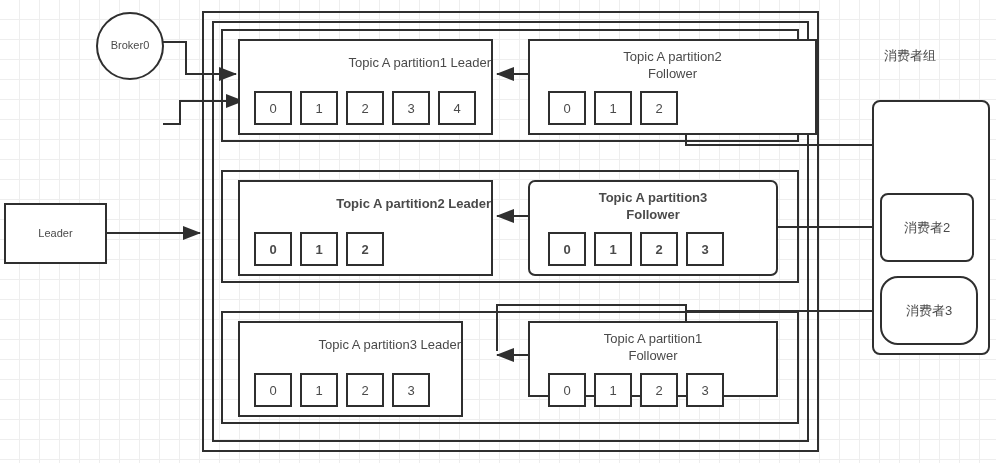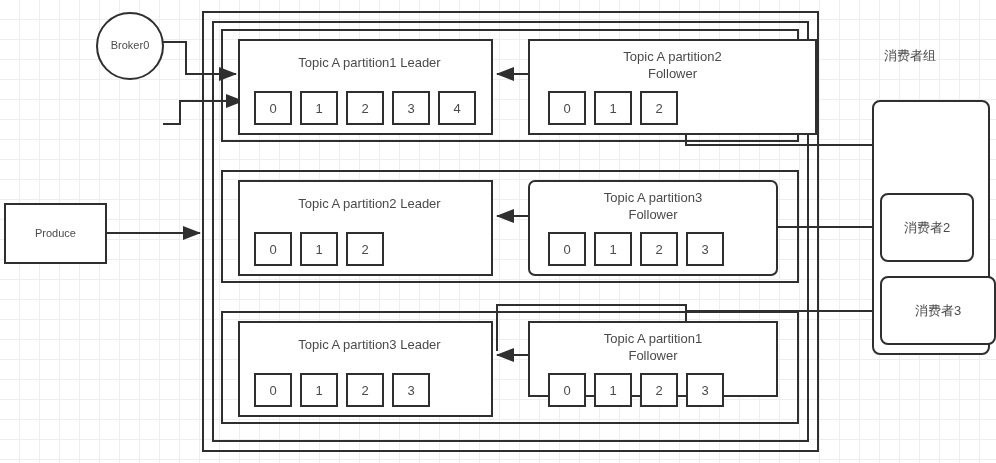--- a/index.html
+++ b/index.html
@@ -68,21 +68,21 @@
   .replica-title {
     position: absolute;
     left: 0;
     right: 0;
     text-align: center;
     font-size: 13px;
     color: #4a4a4a;
     line-height: 1.3;
   }
   .replica-title.left-align {
-    text-align: center;
+    text-align: right;
     padding-left: 8px;
   }
   .offset-cell {
     position: absolute;
     box-sizing: border-box;
     width: 38px;
     height: 34px;
     border: 2px solid #2f2f2f;
     background: #ffffff;
     display: flex;
@@ -156,21 +156,21 @@
       <path d="M686,305 L686,355" fill="none" stroke="#2f2f2f" stroke-width="2"></path>
     </g>
   </svg>
 
   <div class="node circle-node" style="left:96px; top:12px; width:68px; height:68px;">
     <span>Broker0</span>
   </div>
 
 
   <div class="node" style="left:4px; top:203px; width:103px; height:61px;">
-    <span>Produce</span>
+    <span>Leader</span>
   </div>
 
   <div class="shell broker-outer" style="left:202px; top:11px; width:617px; height:441px;"></div>
   <div class="shell" style="left:212px; top:21px; width:597px; height:421px;"></div>
 
   <div class="partition-group" style="left:221px; top:29px; width:578px; height:113px;">
 
     <div class="replica-box" style="left:15px; top:8px; width:255px; height:96px;">
       <div class="replica-title left-align" style="top:14px;">Topic A partition1 Leader</div>
       <div class="offset-cell" style="left:14px; top:50px;">0</div>
@@ -182,42 +182,42 @@
 
     <div class="replica-box" style="left:305px; top:8px; width:289px; height:96px;">
       <div class="replica-title" style="top:8px;">Topic A partition2</div>
       <div class="replica-title" style="top:25px;">Follower</div>
       <div class="offset-cell" style="left:18px; top:50px;">0</div>
       <div class="offset-cell" style="left:64px; top:50px;">1</div>
       <div class="offset-cell" style="left:110px; top:50px;">2</div>
     </div>
   </div>
 
-  <div class="partition-group" style="left:221px; top:170px; width:578px; height:113px;">
+  <div class="partition-group" style="left:221px; top:170px; width:578px; height:113px;font-weight:bold;">
 
     <div class="replica-box" style="left:15px; top:8px; width:255px; height:96px;">
       <div class="replica-title left-align" style="top:14px;">Topic A partition2 Leader</div>
       <div class="offset-cell" style="left:14px; top:50px;">0</div>
       <div class="offset-cell" style="left:60px; top:50px;">1</div>
       <div class="offset-cell" style="left:106px; top:50px;">2</div>
     </div>
 
     <div class="replica-box" style="left:305px; top:8px; width:250px; height:96px;border-radius:7px;">
       <div class="replica-title" style="top:8px;">Topic A partition3</div>
       <div class="replica-title" style="top:25px;">Follower</div>
       <div class="offset-cell" style="left:18px; top:50px;">0</div>
       <div class="offset-cell" style="left:64px; top:50px;">1</div>
       <div class="offset-cell" style="left:110px; top:50px;">2</div>
       <div class="offset-cell" style="left:156px; top:50px;">3</div>
     </div>
   </div>
 
   <div class="partition-group" style="left:221px; top:311px; width:578px; height:113px;">
 
-    <div class="replica-box" style="left:15px; top:8px; width:255px; height:96px;">
+    <div class="replica-box" style="left:15px; top:8px; width:225px; height:96px;">
       <div class="replica-title left-align" style="top:14px;">Topic A partition3 Leader</div>
       <div class="offset-cell" style="left:14px; top:50px;">0</div>
       <div class="offset-cell" style="left:60px; top:50px;">1</div>
       <div class="offset-cell" style="left:106px; top:50px;">2</div>
       <div class="offset-cell" style="left:152px; top:50px;">3</div>
     </div>
 
     <div class="replica-box" style="left:305px; top:8px; width:250px; height:76px;">
       <div class="replica-title" style="top:8px;">Topic A partition1</div>
       <div class="replica-title" style="top:25px;">Follower</div>
@@ -230,17 +230,17 @@
 
   <div class="group-label" style="left:884px; top:47px;">消费者组</div>
 
   <div class="group-shell" style="left:872px; top:100px; width:118px; height:255px;"></div>
 
 
   <div class="consumer-box" style="left:880px; top:193px; width:94px; height:69px;">
     <span>消费者2</span>
   </div>
 
-  <div class="consumer-box" style="left:880px; top:276px; width:116px; height:69px;">
+  <div class="consumer-box" style="left:880px; top:276px; width:98px; height:69px;border-radius:18px;">
     <span>消费者3</span>
   </div>
 
 </div>
 
 </body></html>

